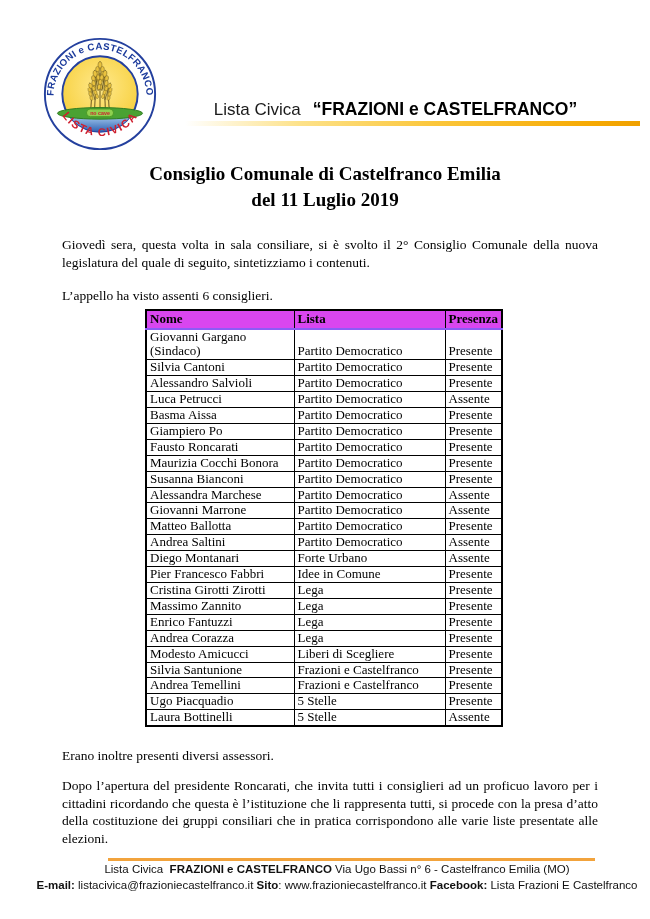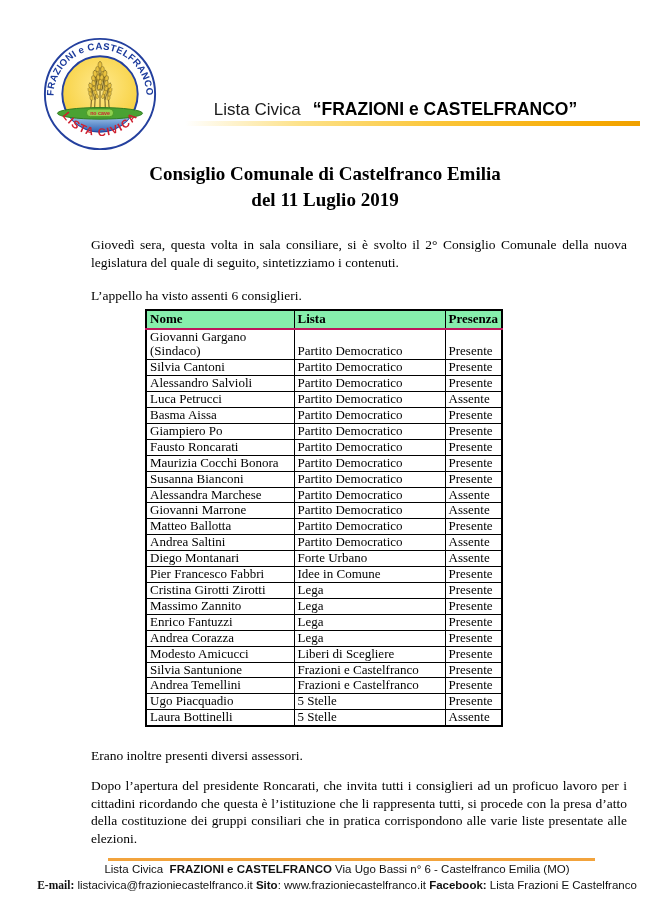--- a/index.html
+++ b/index.html
@@ -22,39 +22,39 @@
     background:linear-gradient(90deg,#ffffff 0%,#fde28a 25%,#fbc63a 55%,#f6a902 90%,#efa000 100%);
   }
 
   
   .doc-title {
     left:0; top:161px; width:650px; text-align:center;
     font-weight:bold; font-size:19px; line-height:26px;
   }
 
   
-  .para { left:62px; width:536px; font-size:13.5px; line-height:17.5px; text-align:justify;margin-left:29px; }
+  .para { left:62px; width:536px; font-size:13.5px; line-height:17.5px; text-align:justify; }
   .para.single { text-align:left; }
   #p-intro   { top:236px; }
   #p-appello { top:287px; }
   #p-assessori { top:747px; }
   #p-dopo    { top:777px; }
 
   
   .council-table {
     left:145px; top:309px; border-collapse:collapse;
     font-size:13px; border:2px solid #000;
   }
   .council-table th, .council-table td {
     border:1px solid #000; padding:0 3px; line-height:14.9px;
     text-align:left; vertical-align:bottom; font-weight:normal;
   }
   .council-table th {
-    background:#86efac; font-weight:bold; line-height:16.5px;
-    border-bottom:2px solid #be185d;
+    background:#d946ef; font-weight:bold; line-height:16.5px;
+    border-bottom:2px solid #8b5cf6;
   }
   .col-nome { width:148px; } .col-lista { width:151px; } .col-presenza { width:57px; }
 
   
   .footer-rule { left:108px; top:858px; width:487px; height:3px; background:#F2A33C; }
   .footer-line {
     left:12px; width:650px; text-align:center;
     font-family:"Liberation Sans", sans-serif; font-size:11.5px; color:#111;
     white-space:nowrap;
   }
@@ -269,15 +269,15 @@
           <td>Assente</td>
         </tr>
       </tbody>
   </table>
 
   <div id="p-assessori" class="abs para single">Erano inoltre presenti diversi assessori.</div>
   <div id="p-dopo" class="abs para">Dopo l’apertura del presidente Roncarati, che invita tutti i consiglieri ad un proficuo lavoro per i cittadini ricordando che questa è l’istituzione che li rappresenta tutti, si procede con la presa d’atto della costituzione dei gruppi consiliari che in pratica corrispondono alle varie liste presentate alle elezioni.</div>
 
   <div class="abs footer-rule"></div>
   <div id="footer-line-1" class="abs footer-line"><span>Lista Civica&nbsp; </span><span style="font-weight: bold;">FRAZIONI e CASTELFRANCO</span><span> Via Ugo Bassi n° 6 - Castelfranco Emilia (MO)</span></div>
-  <div id="footer-line-2" class="abs footer-line"><span style="font-weight: bold; font-family: Liberation Serif, serif;">E-mail:</span><span> listacivica@frazioniecastelfranco.it </span><span style="font-weight: bold;">Sito</span><span>: www.frazioniecastelfranco.it </span><span style="font-weight: bold;">Facebook:</span><span> Lista Frazioni E Castelfranco</span></div>
+  <div id="footer-line-2" class="abs footer-line"><span style="font-weight: bold;">E-mail:</span><span> listacivica@frazioniecastelfranco.it </span><span style="font-weight: bold;">Sito</span><span>: www.frazioniecastelfranco.it </span><span style="font-weight: bold;">Facebook:</span><span> Lista Frazioni E Castelfranco</span></div>
 
 </div>
 
 </body></html>

